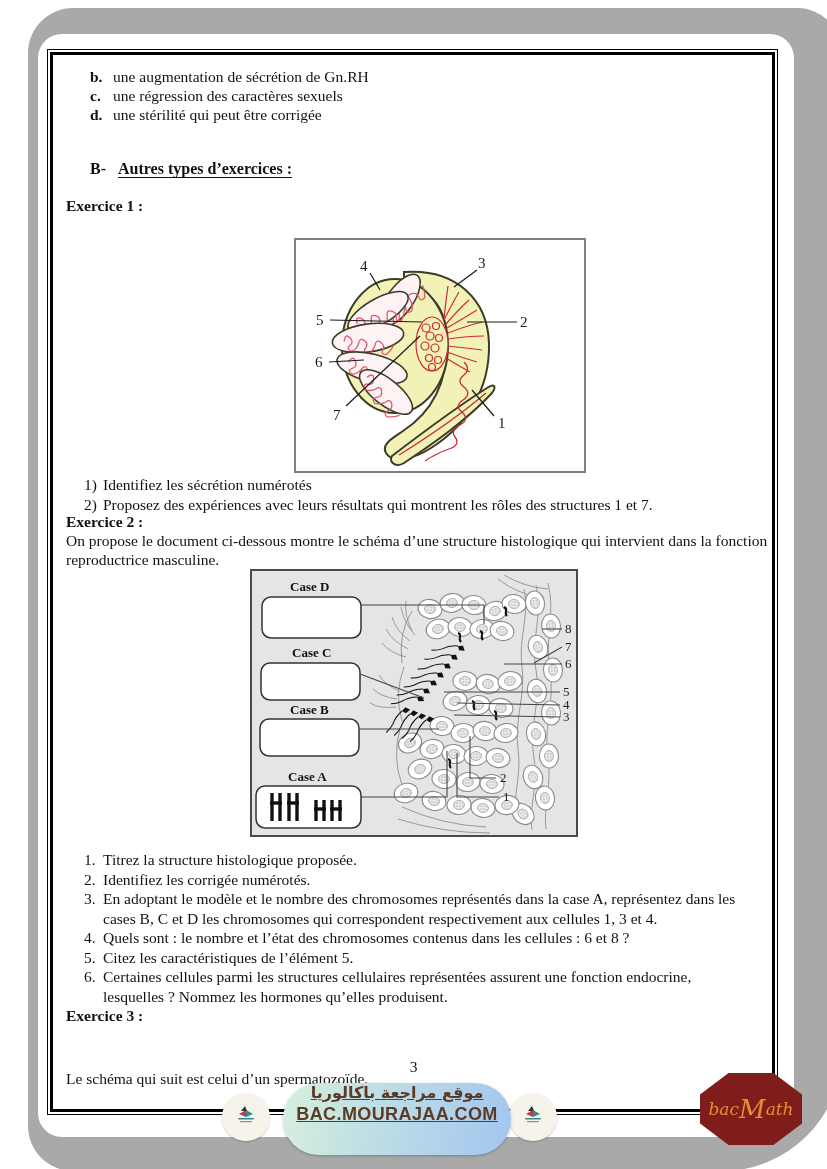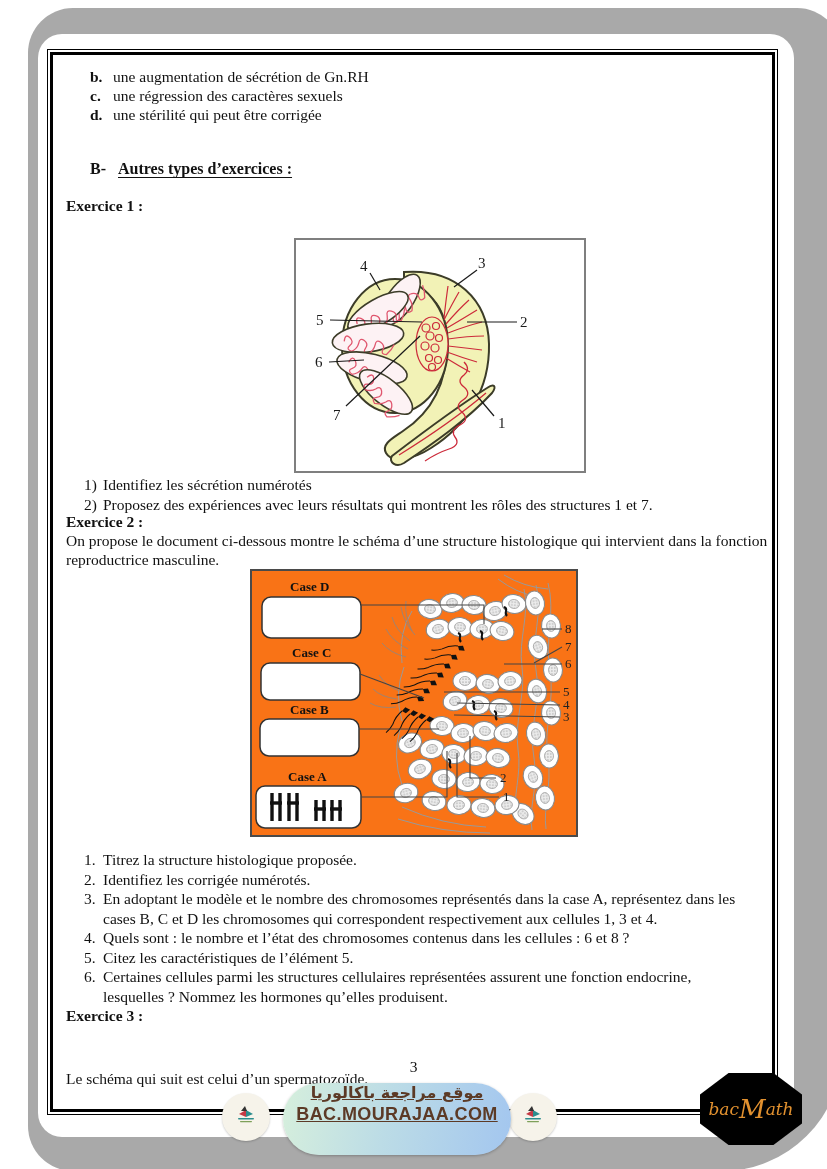--- a/index.html
+++ b/index.html
@@ -19,21 +19,21 @@
   .bold{font-weight:bold;}
   .opt-row{display:grid;grid-template-columns:23px 1fr;}
   .q-row{display:grid;grid-template-columns:19px 1fr;}
   .list{font-size:15.5px;line-height:19.5px;}
   .underline{text-decoration:underline;text-underline-offset:3px;}
   .heading-b{font-size:16px;font-weight:bold;}
   
   #diag1{position:absolute;left:294px;top:238px;width:292px;height:235px;
          border:2px solid #7f7f7f;box-sizing:border-box;background:#fff;}
   #diag2{position:absolute;left:250px;top:569px;width:328px;height:268px;
-         border:2px solid #4a4a4a;box-sizing:border-box;background:#f97316;}
+         border:2px solid #4a4a4a;box-sizing:border-box;background:#e5e5e5;}
   svg{display:block;}
   .lobe{fill:#fdf2f4;stroke:#3c3c28;stroke-width:1.6;}
   .sq{stroke:#e0566e;stroke-width:1.3;fill:none;}
   .lead1{stroke:#1a1a1a;stroke-width:1.2;fill:none;}
   .num1{font-family:"Liberation Serif",serif;font-size:15px;fill:#1a1a1a;}
   .lead2{stroke:#444;stroke-width:1.1;fill:none;}
   .num2{font-family:"Liberation Serif",serif;font-size:13px;fill:#222;}
   .caselbl{font-family:"Liberation Serif",serif;font-size:13px;font-weight:bold;fill:#111;}
   .caserect{fill:#fff;stroke:#333;stroke-width:1.5;}
   .cw{fill:#fff;stroke:#8a8a8a;stroke-width:1.1;}
@@ -47,21 +47,21 @@
   #footer-pill{position:absolute;left:283px;top:1083px;width:228px;height:72px;
                border-radius:38px;background:linear-gradient(100deg,#d6efdc 0%,#bcdce6 45%,#a3c6ef 100%);
                display:flex;flex-direction:column;align-items:center;justify-content:flex-start;
                z-index:6;box-shadow:0 1px 3px rgba(0,0,0,.25);}
   #footer-pill .ar{font-family:"DejaVu Sans",sans-serif;font-size:16px;font-weight:bold;
                    color:#5c3a26;text-decoration:underline;}
   #footer-pill .url{font-family:"Liberation Sans",sans-serif;font-size:18px;font-weight:bold;
                     color:#5c3a26;text-decoration:underline;letter-spacing:.4px;margin-top:2px;}
   .logo-circle{position:absolute;width:48px;height:48px;border-radius:50%;background:#f6f3ea;
                z-index:5;box-shadow:0 1px 2px rgba(0,0,0,.2);display:flex;align-items:center;justify-content:center;}
-  #bacmath{position:absolute;left:700px;top:1073px;width:102px;height:72px;background:#000000;
+  #bacmath{position:absolute;left:700px;top:1073px;width:102px;height:72px;background:#7f1d1d;
            clip-path:polygon(28% 0,72% 0,100% 30%,100% 70%,72% 100%,28% 100%,0 70%,0 30%);
            display:flex;align-items:center;justify-content:center;z-index:6;}
   #bacmath .script{font-family:"DejaVu Serif",serif;font-style:italic;color:#e2912f;font-size:17px;}
   #bacmath .bigM{font-size:26px;}
 </style>
 </head>
 <body>
 
 <div id="stage">
   <div id="gray-panel"></div>

